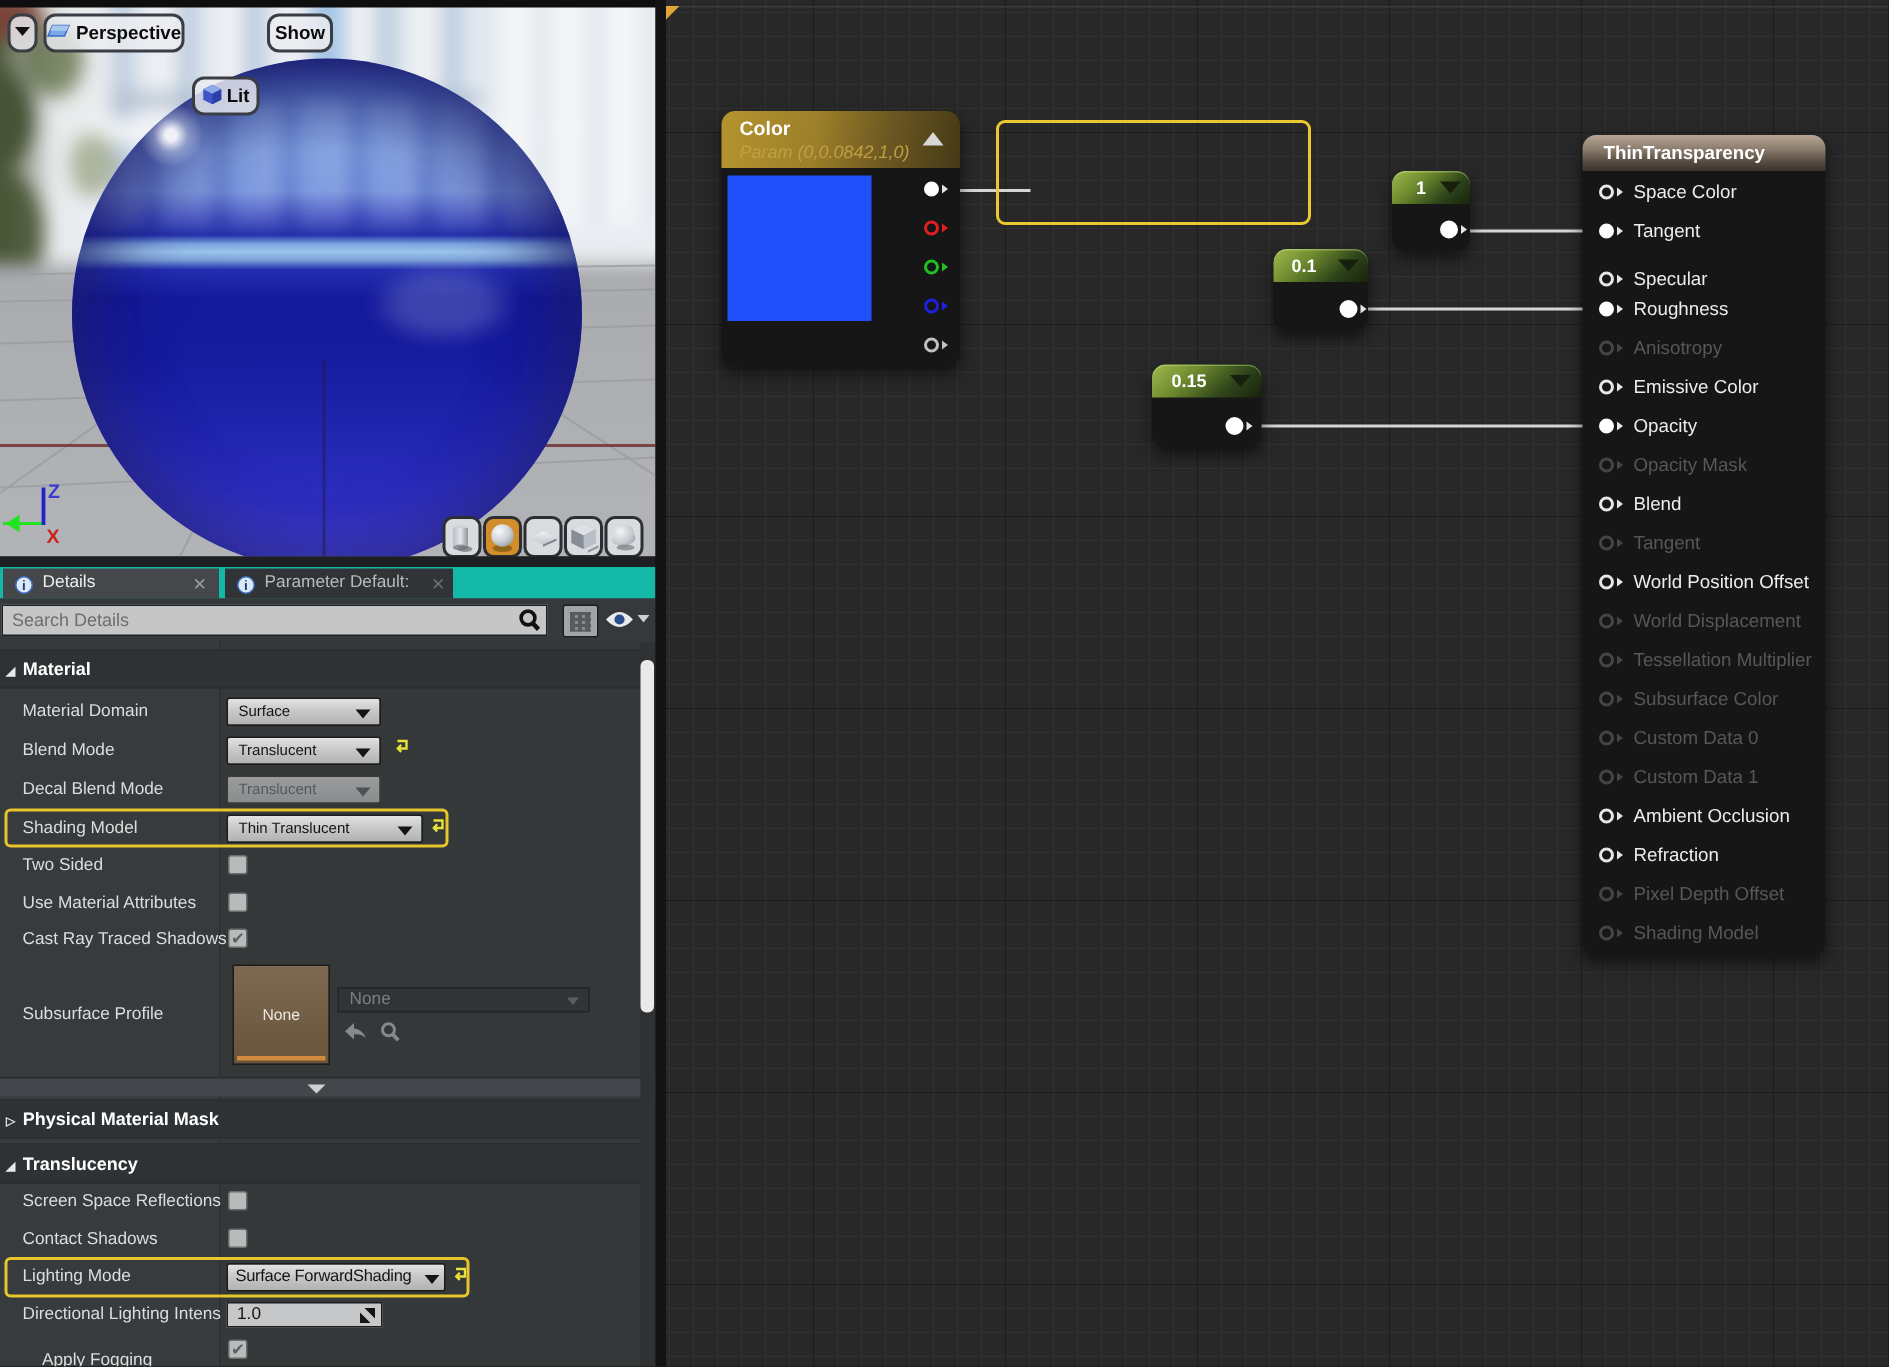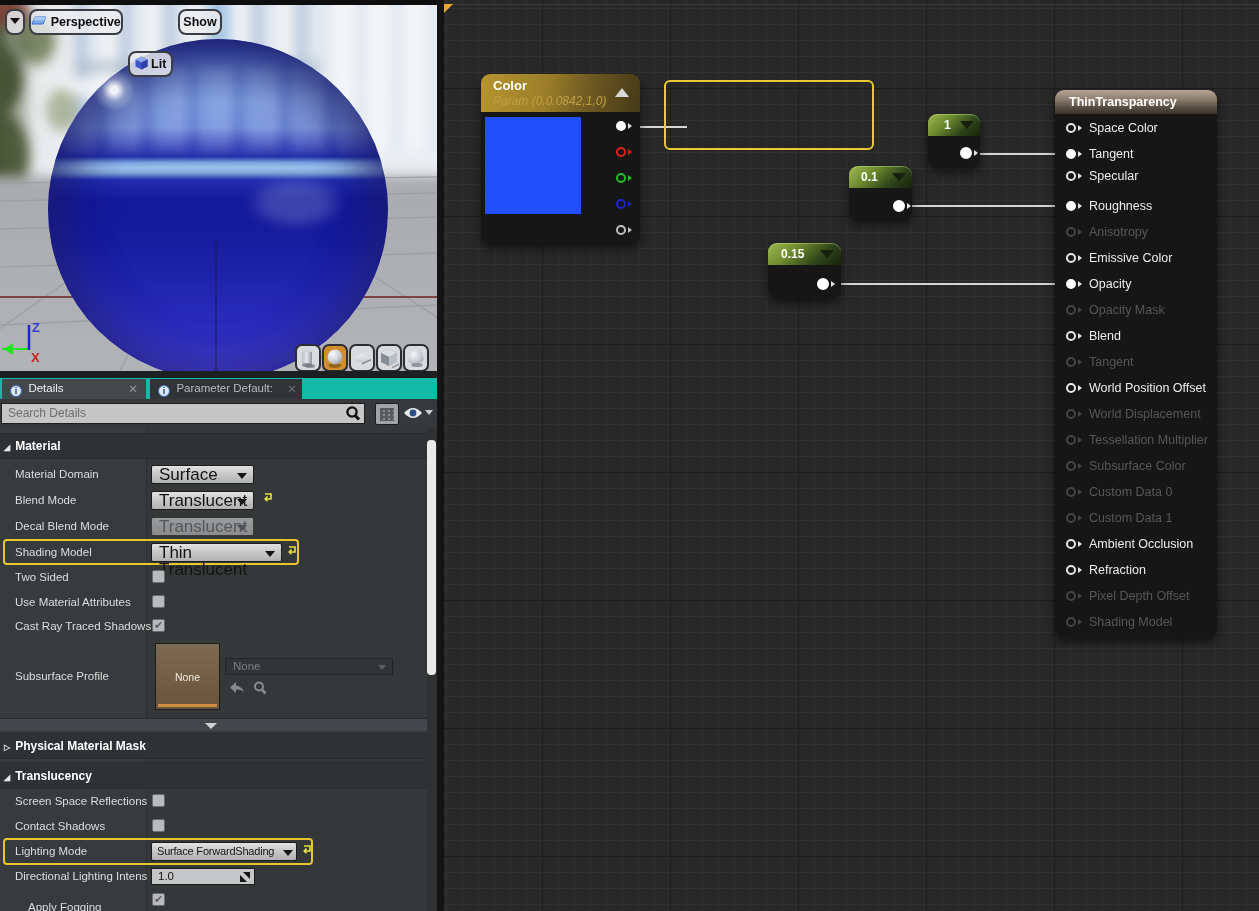--- a/index.html
+++ b/index.html
@@ -55,21 +55,21 @@
   color:#1a3a70; font-size:9px; font-weight:bold; text-align:center; line-height:11px; vertical-align:-2px; }
 #searchrow { position:absolute; left:0; top:21px; width:437px; height:29px; background:#36393b; }
 #searchbox { position:absolute; left:1px; top:4px; width:364px; height:21px; background:#c6c6c6; border:1px solid #1e1e1e;
   color:#6e6e6e; font-size:12px; line-height:19px; padding-left:6px; }
 .vline { position:absolute; left:146px; top:50px; bottom:0; width:1px; background:#2d2f31; }
 .cathdr { position:absolute; left:0; width:437px; background:#2f3234; color:#fff; font-weight:bold; font-size:12px;
   border-top:1px solid #2a2c2e; border-bottom:1px solid #2a2c2e; }
 .cathdr .tri { color:#e8e8e8; font-size:8px; margin:0 5px 0 4px; }
 .plabel { position:absolute; left:15px; color:#dcdddd; }
 .drop { position:absolute; height:19px; background:linear-gradient(#e2e2e2,#c9c9c9 45%,#b2b2b2);
-  border:1px solid #1c1c1c; border-radius:2px; color:#141414; font-size:17px; line-height:17px; padding-left:7px; }
+  border:1px solid #1c1c1c; border-radius:2px; color:#141414; font-size:10px; line-height:17px; padding-left:7px; }
 .drop .dar { position:absolute; right:6px; top:7px; width:0; height:0; border-left:5px solid transparent;
   border-right:5px solid transparent; border-top:6px solid #141414; }
 .drop.dis { background:linear-gradient(#9a9b9c,#8b8c8d); color:#55585a; border-color:#3a3a3a; }
 .drop.dis .dar { border-top-color:#4e5052; }
 .chk { position:absolute; width:13px; height:13px; background:#b9babb; border-radius:2px; border:1px solid #6b6c6d; }
 .chk.on::after { content:"\2714"; position:absolute; left:1px; top:-1px; color:#5d5f61; font-size:11px; }
 .resetic { position:absolute; width:11px; height:11px; }
 .ylrow { position:absolute; border:2px solid #e7c52d; border-radius:4px; }
 #sprofthumb { position:absolute; left:155px; top:265px; width:65px; height:67px;
   background:linear-gradient(#7d6a52,#68543a); border:1px solid #1c1c1c; }
@@ -400,21 +400,21 @@
       <div class="pinrow" style="left:11px; top:25px;">
           <div class="pinc"></div>
           <div class="pinar"></div>
           <div class="pintxt">Space Color</div>
         </div>
       <div class="pinrow" style="left:11px; top:51px;">
           <div class="pinc fill"></div>
           <div class="pinar"></div>
           <div class="pintxt">Tangent</div>
         </div>
-      <div class="pinrow" style="left:11px; top:73px;justify-content:space-between;">
+      <div class="pinrow" style="left:11px; top:83px;justify-content:space-between;">
           <div class="pinc"></div>
           <div class="pinar"></div>
           <div class="pintxt">Specular</div>
         </div>
       <div class="pinrow" style="left:11px; top:103px;">
           <div class="pinc fill"></div>
           <div class="pinar"></div>
           <div class="pintxt">Roughness</div>
         </div>
       <div class="pinrow" style="left:11px; top:129px;">

